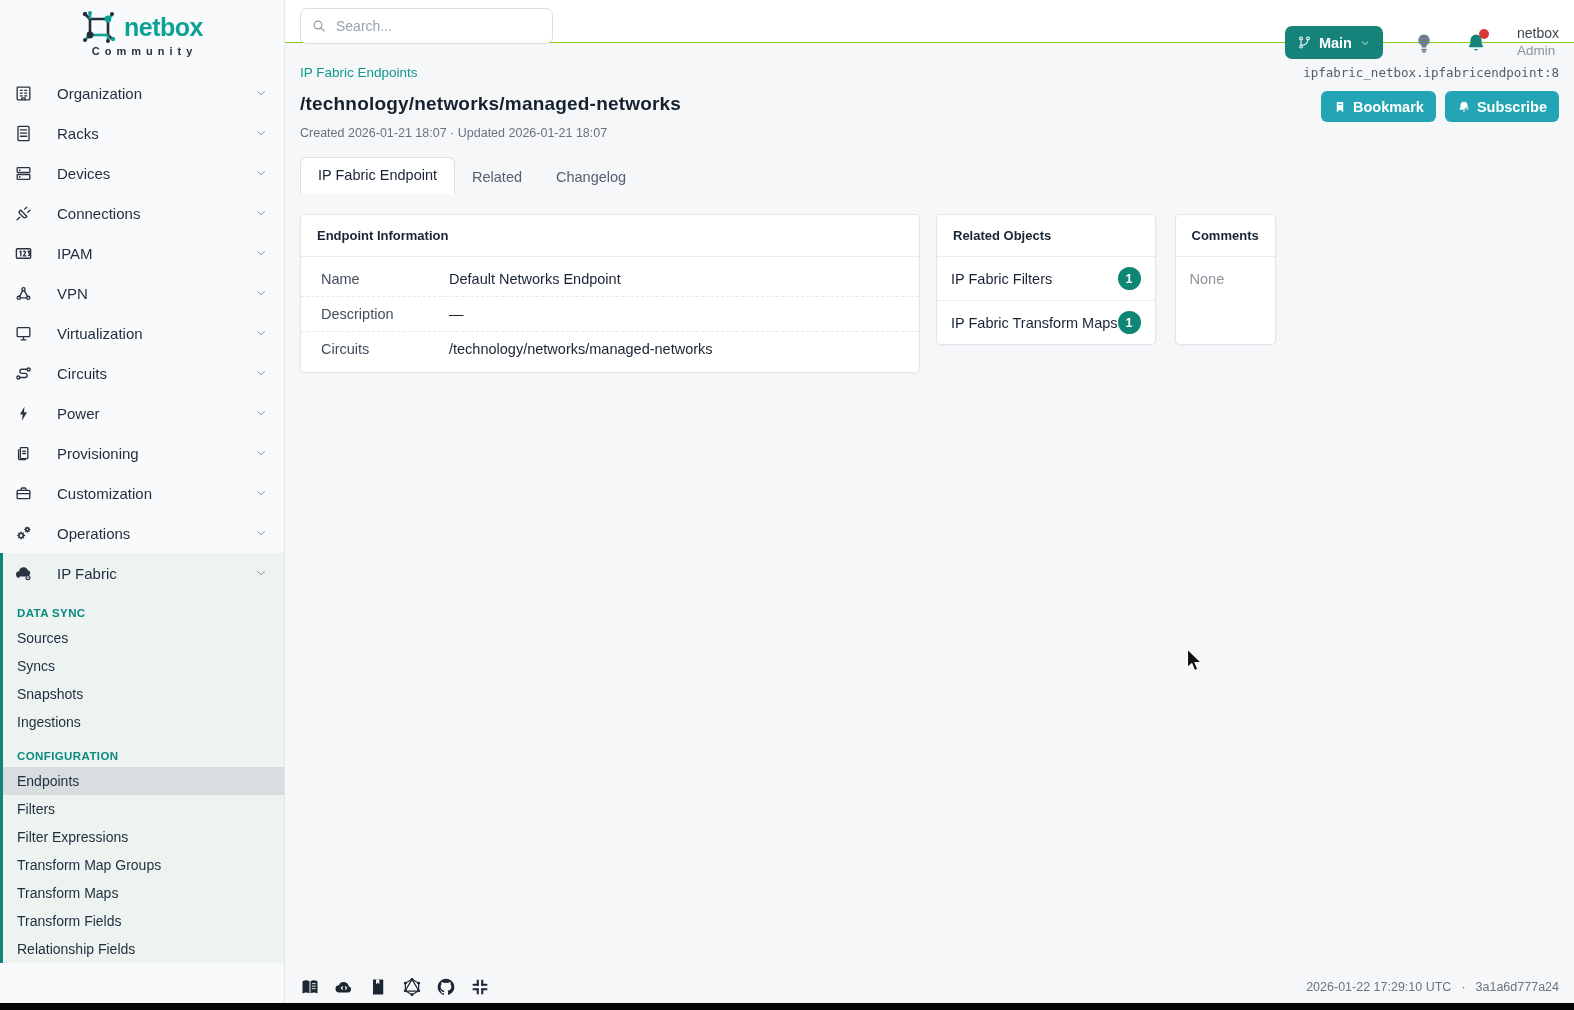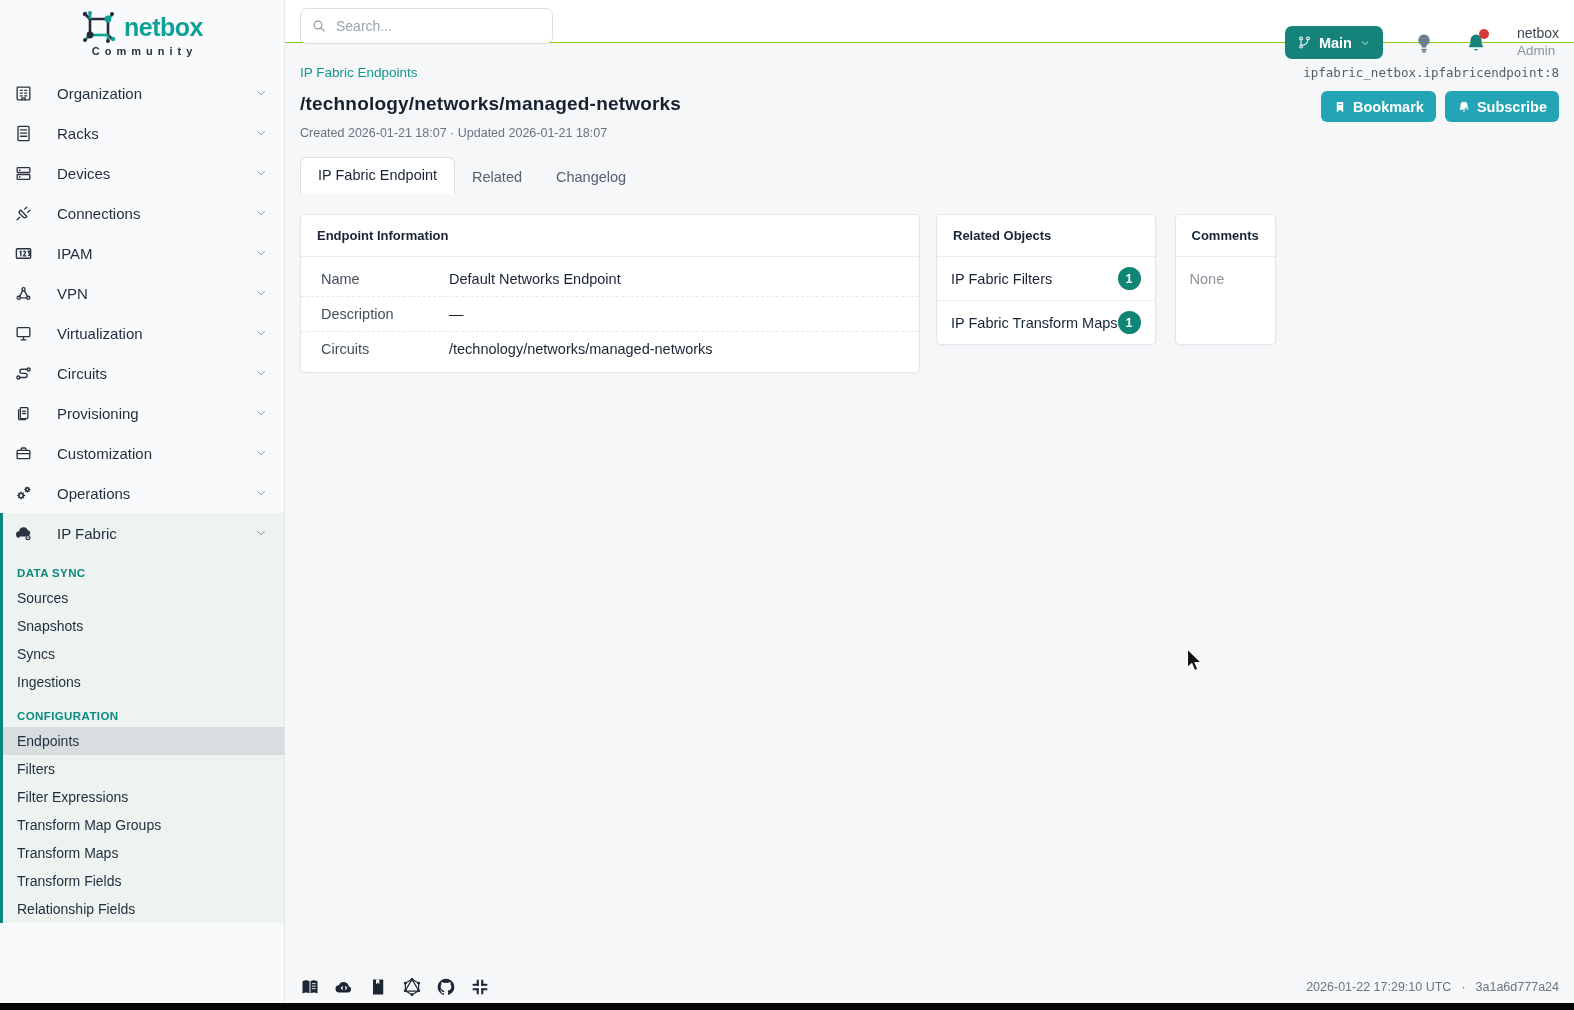--- a/index.html
+++ b/index.html
@@ -234,20 +234,33 @@
         <span class="mi-label">Circuits</span>
         <span class="mi-chev">
           <svg width="100%" height="100%" viewBox="0 0 24 24" fill="none" stroke="currentColor" stroke-width="1.7" stroke-linecap="round" stroke-linejoin="round">
             <path d="M6 9.5l6 5.5 6-5.5"></path>
           </svg>
         </span>
       </div>
       <div class="menu-item">
         <span class="mi-icon">
           <svg width="100%" height="100%" viewBox="0 0 24 24" fill="none" stroke="currentColor" stroke-width="1.7" stroke-linecap="round" stroke-linejoin="round">
+            <path d="M13.2 3L7.5 13.2h3.6L10 21l6.5-10.5h-3.8z" fill="currentColor" stroke="none"></path>
+          </svg>
+        </span>
+        <span class="mi-label">Power</span>
+        <span class="mi-chev">
+          <svg width="100%" height="100%" viewBox="0 0 24 24" fill="none" stroke="currentColor" stroke-width="1.7" stroke-linecap="round" stroke-linejoin="round">
+            <path d="M6 9.5l6 5.5 6-5.5"></path>
+          </svg>
+        </span>
+      </div>
+      <div class="menu-item">
+        <span class="mi-icon">
+          <svg width="100%" height="100%" viewBox="0 0 24 24" fill="none" stroke="currentColor" stroke-width="1.7" stroke-linecap="round" stroke-linejoin="round">
             <path d="M9 4.5h7.5a1 1 0 0 1 1 1v12a1 1 0 0 1-1 1H9a1 1 0 0 1-1-1v-12a1 1 0 0 1 1-1z"></path>
             <path d="M5.8 7.5v11a1.2 1.2 0 0 0 1.2 1.2h7.5"></path>
             <path d="M11 9h3.5M11 12h3.5"></path>
           </svg>
         </span>
         <span class="mi-label">Provisioning</span>
         <span class="mi-chev">
           <svg width="100%" height="100%" viewBox="0 0 24 24" fill="none" stroke="currentColor" stroke-width="1.7" stroke-linecap="round" stroke-linejoin="round">
             <path d="M6 9.5l6 5.5 6-5.5"></path>
           </svg>
@@ -298,22 +311,22 @@
       <span class="mi-chev">
           <svg width="100%" height="100%" viewBox="0 0 24 24" fill="none" stroke="currentColor" stroke-width="1.7" stroke-linecap="round" stroke-linejoin="round">
             <path d="M6 9.5l6 5.5 6-5.5"></path>
           </svg>
         </span>
     </div>
     <div id="ipf-sections">
         <div class="submenu">
           <div class="sub-header">DATA SYNC</div>
           <div class="sub-item">Sources</div>
+          <div class="sub-item">Syncs</div>
           <div class="sub-item">Snapshots</div>
-          <div class="sub-item">Syncs</div>
           <div class="sub-item">Ingestions</div>
         </div>
         <div class="submenu">
           <div class="sub-header">CONFIGURATION</div>
           <div class="sub-item active">Endpoints</div>
           <div class="sub-item">Filters</div>
           <div class="sub-item">Filter Expressions</div>
           <div class="sub-item">Transform Map Groups</div>
           <div class="sub-item">Transform Maps</div>
           <div class="sub-item">Transform Fields</div>

